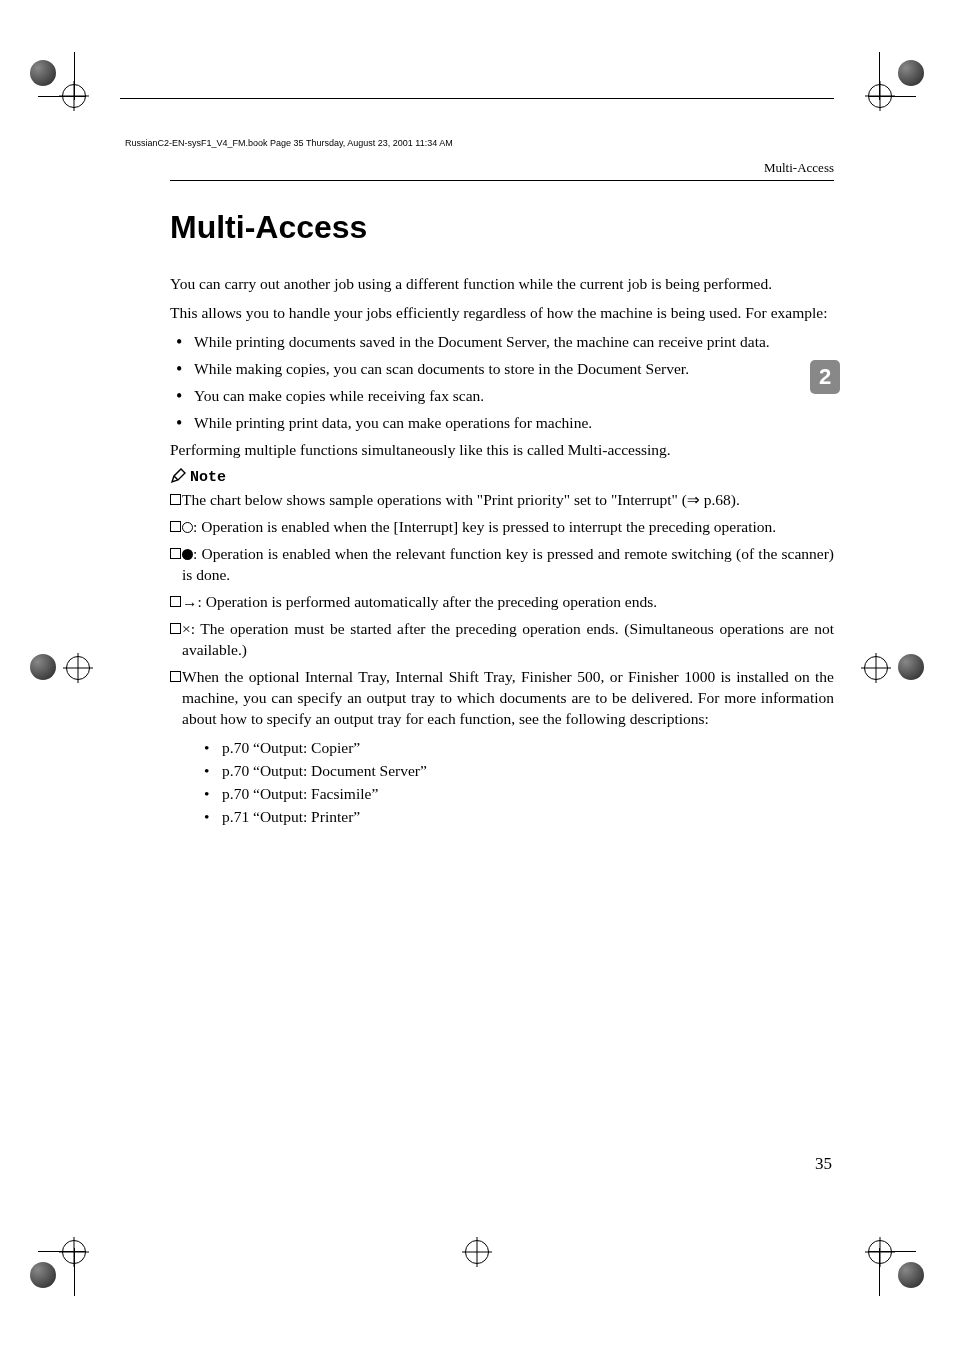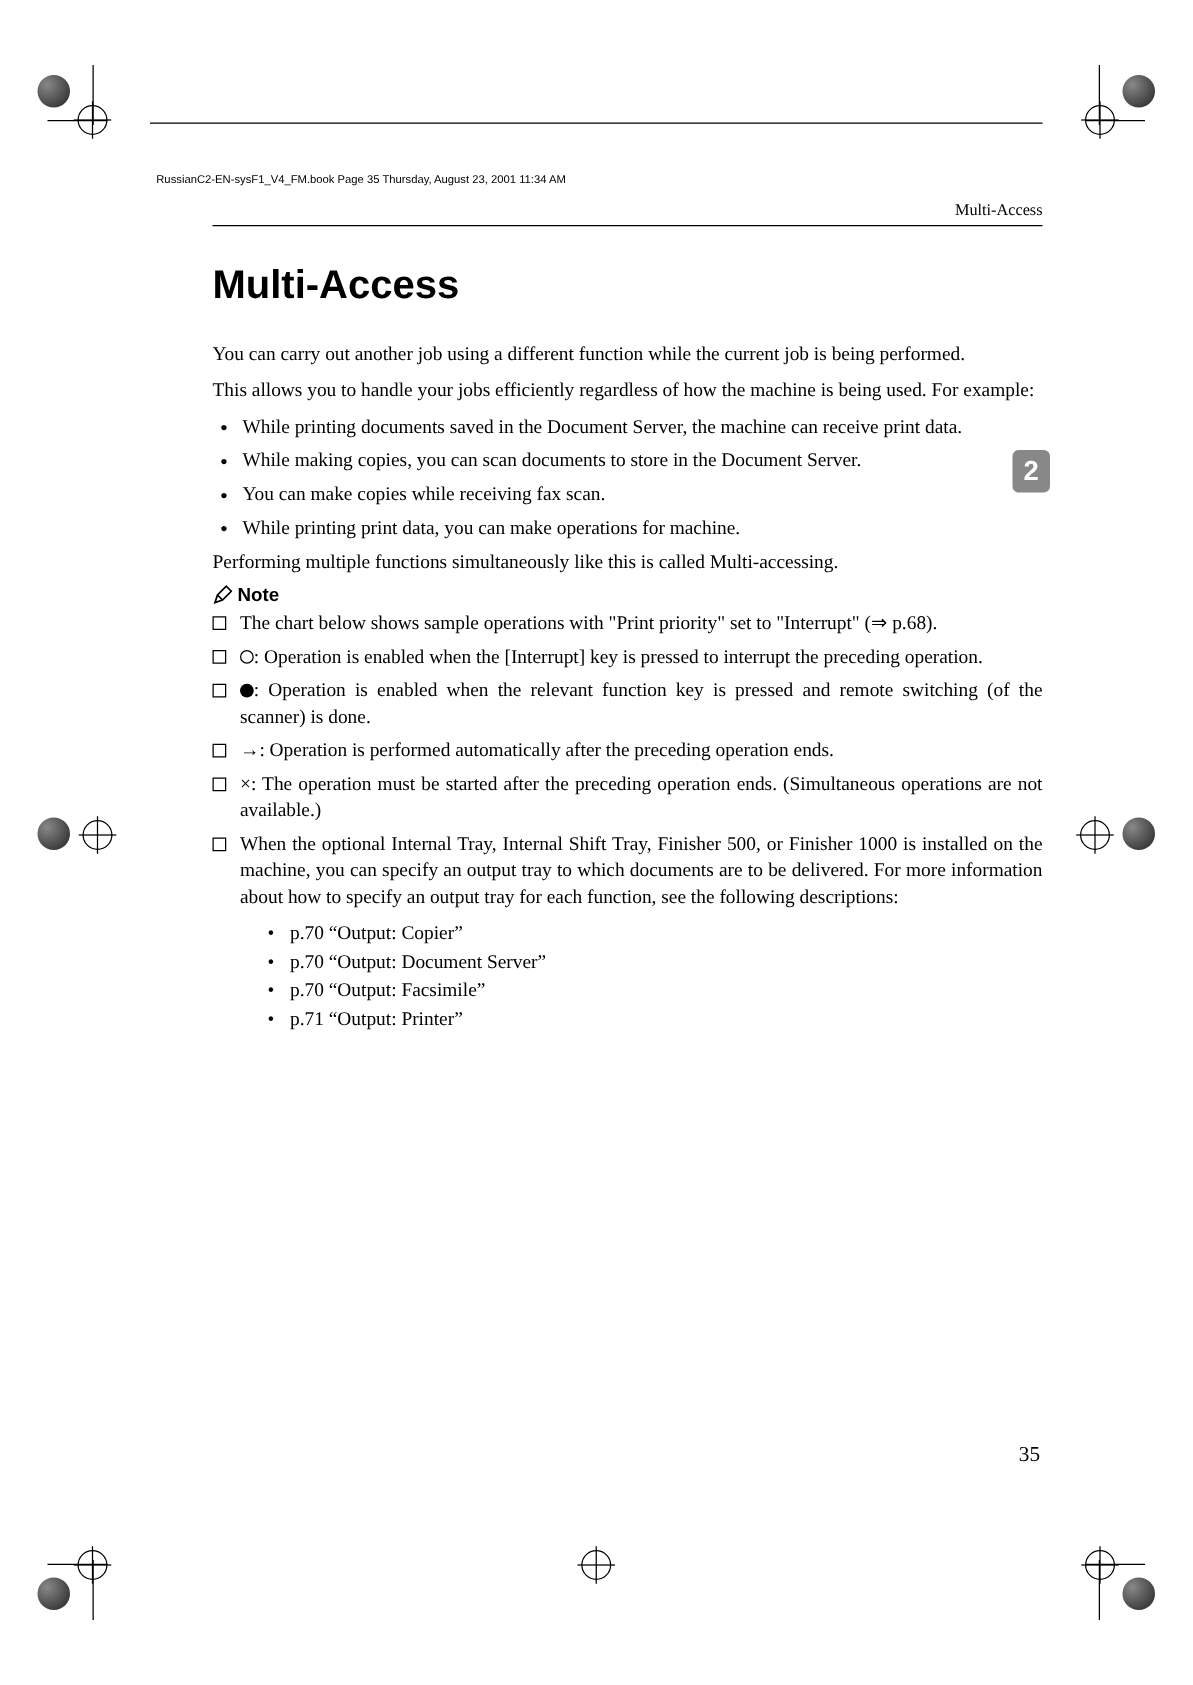--- a/index.html
+++ b/index.html
@@ -87,31 +87,31 @@
     text-align: justify;
   }
   ul.bullets > li::before {
     content: "•";
     position: absolute;
     left: 6px; top: 0;
     font-size: 18px;
     line-height: 1.2;
   }
   .note-head {
-    font-family: Liberation Sans, sans-serif;
+    font-family: Liberation Mono, monospace;
     font-weight: bold;
     font-size: 15px;
     margin: 6px 0 4px 0;
   }
   .note-head svg { vertical-align: -3px; margin-right: 4px; }
   ul.checks { list-style: none; }
   ul.checks > li {
     font-size: 15.5px;
     line-height: 1.35;
-    padding-left: 22px;
+    padding-left: 12px;
     position: relative;
     margin-bottom: 6px;
     text-align: justify;
   }
   ul.checks > li > .cbox {
     position: absolute;
     left: 0; top: 4px;
     width: 11px; height: 11px;
     border: 1.2px solid #000;
   }

